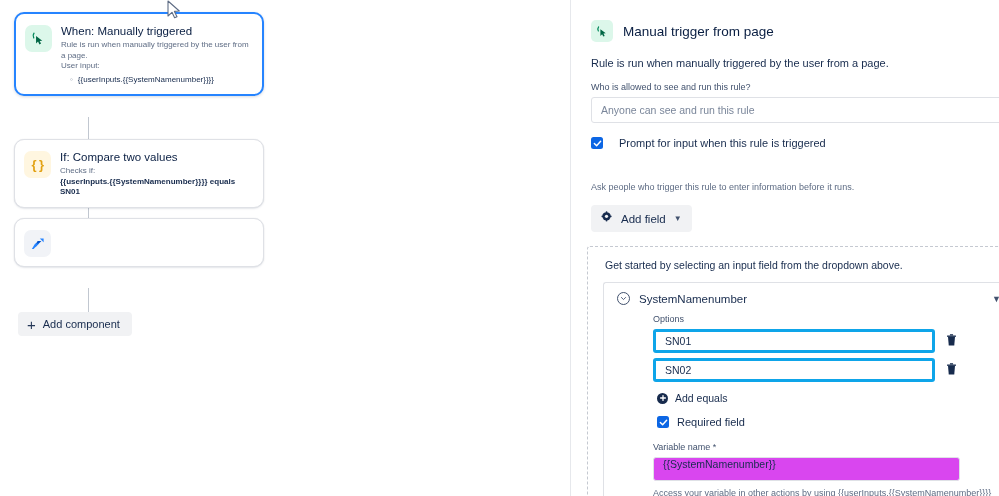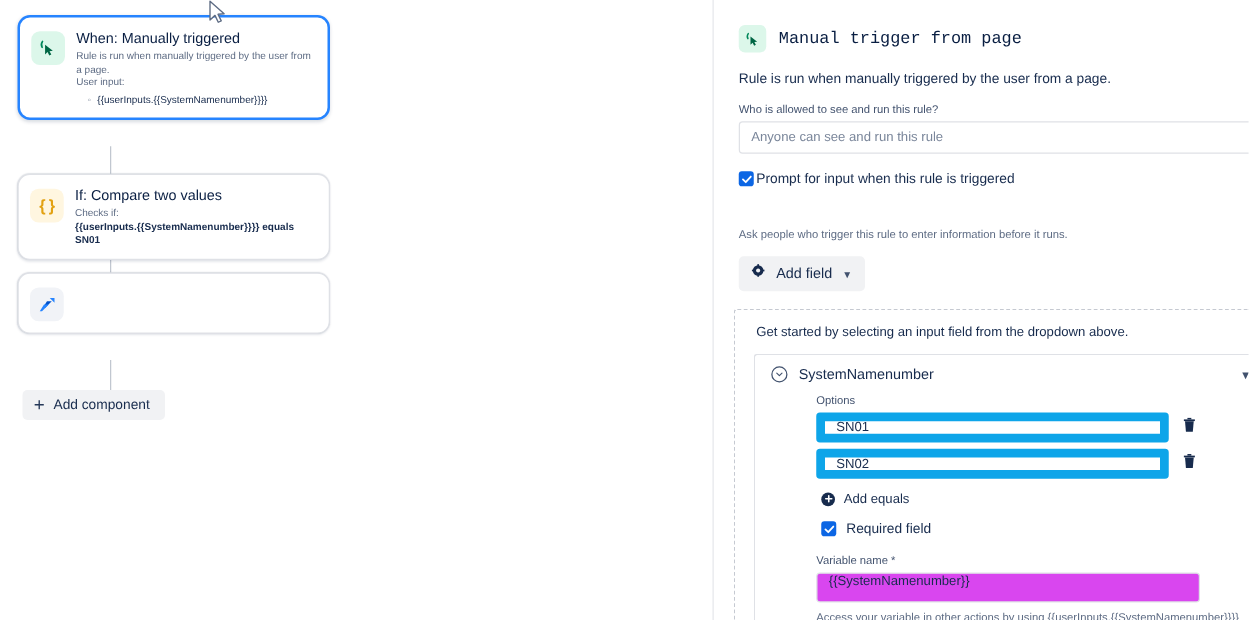--- a/index.html
+++ b/index.html
@@ -90,37 +90,37 @@
     border-left: 1px solid #e6e8ec;
     overflow: hidden;
   }
   #panel-inner { position: absolute; left: 0; top: 8px; width: 429px; }
 
   .panel-head { display: flex; align-items: center; gap: 10px; padding: 12px 14px 0 20px; }
   .panel-head-ico {
     width: 22px; height: 22px; border-radius: 5px; background: #dcf7ea;
     display: flex; align-items: center; justify-content: center; flex: 0 0 auto;
   }
-  .panel-title { font-size: 13.5px; color: #091e42; font-family: Liberation Mono, monospace; }
+  .panel-title { font-size: 13.5px; color: #091e42; }
 
   .panel-desc { font-size: 11px; color: #172b4d; padding: 14px 20px 0 20px; line-height: 15px; }
   .field-label { font-size: 9px; color: #42526e; padding: 11px 20px 0 20px; }
 
   .text-input {
     margin: 5px 0 0 20px;
     width: 420px; height: 26px;
     border: 1px solid #dfe1e6; border-radius: 3px;
     background: #fff;
     font-size: 10.5px; color: #7a869a;
     padding: 0 9px;
     display: flex; align-items: center;
     font-family: "Liberation Sans", sans-serif;
   }
 
-  .check-row { display: flex; align-items: center; gap: 2px; padding: 14px 20px 0 20px; }
+  .check-row { display: flex; align-items: center; gap: 16px; padding: 14px 20px 0 20px; }
   .cbox {
     width: 12px; height: 12px; border-radius: 2.5px; background: #0c66e4;
     display: flex; align-items: center; justify-content: center; flex: 0 0 auto;
   }
   .cbox svg { display: block; }
   .check-label { font-size: 11px; color: #172b4d; }
   .hint { font-size: 9px; color: #5e6c84; padding: 5px 20px 0 20px; line-height: 12px; margin-top: 27px; }
 
   .add-field-btn {
     margin: 12px 0 0 20px;
@@ -162,21 +162,21 @@
     border: 1.3px solid #42526e; flex: 0 0 auto;
     display: flex; align-items: center; justify-content: center;
   }
   .field-card-name { font-size: 11.5px; color: #172b4d; }
   .head-chev { position: absolute; right: 14px; top: 11px; font-size: 9px; color: #42526e; }
 
   .sub-label { font-size: 9px; color: #42526e; padding: 0 0 0 49px; }
   .opt-row { display: flex; align-items: center; gap: 0; padding: 5px 0 0 49px; }
   .opt-input {
     width: 282px; height: 24px;
-    border: 7px solid #0ea5e9; border-radius: 3px;
+    border: 3px solid #0ea5e9; border-radius: 3px;
     background: #fff; font-size: 10.5px; color: #172b4d;
     padding: 0 9px; display: flex; align-items: center;
   }
   .trash { margin-left: 11px; flex: 0 0 auto; }
 
   .add-option { display: flex; align-items: center; gap: 7px; padding: 10px 0 0 53px; font-size: 10.5px; color: #172b4d; cursor: pointer; }
   .plus-circle {
     width: 11px; height: 11px; border-radius: 50%; background: #172b4d;
     display: flex; align-items: center; justify-content: center; flex: 0 0 auto;
   }

